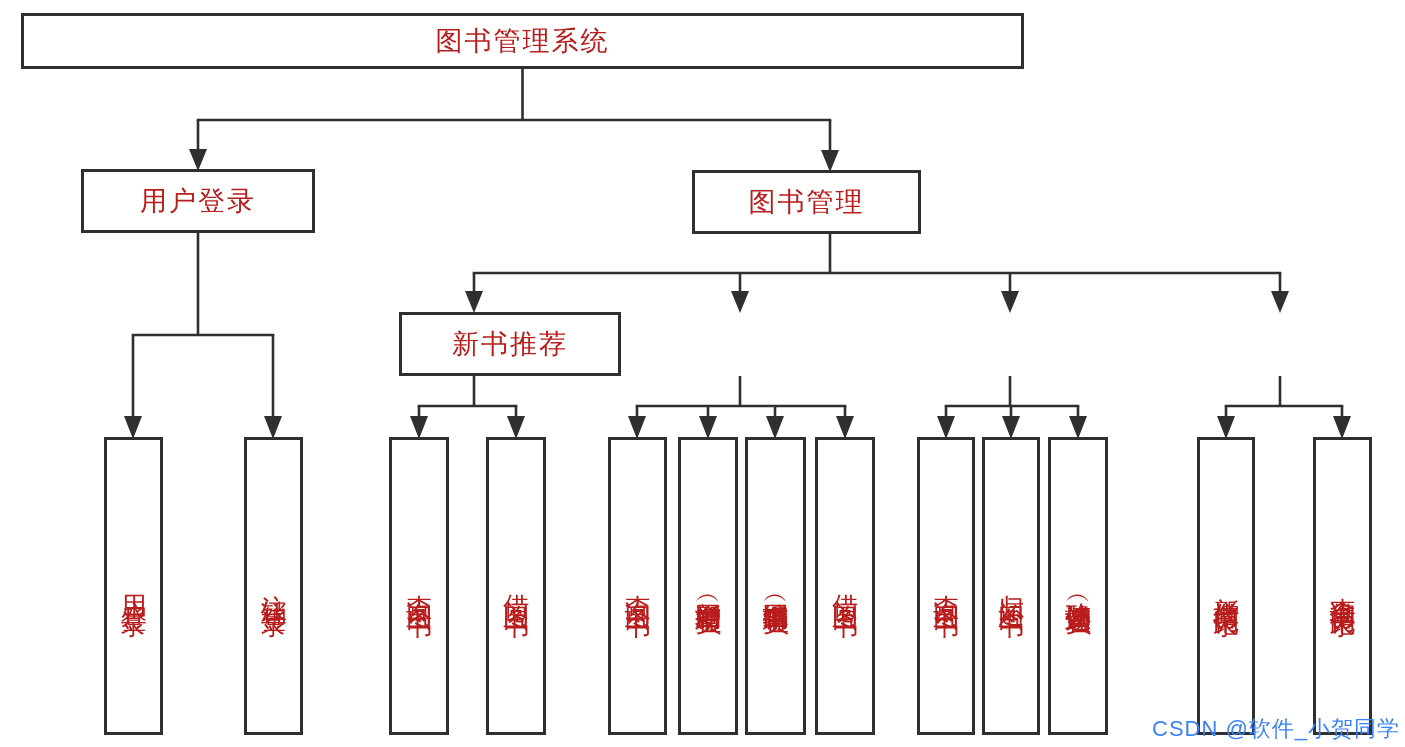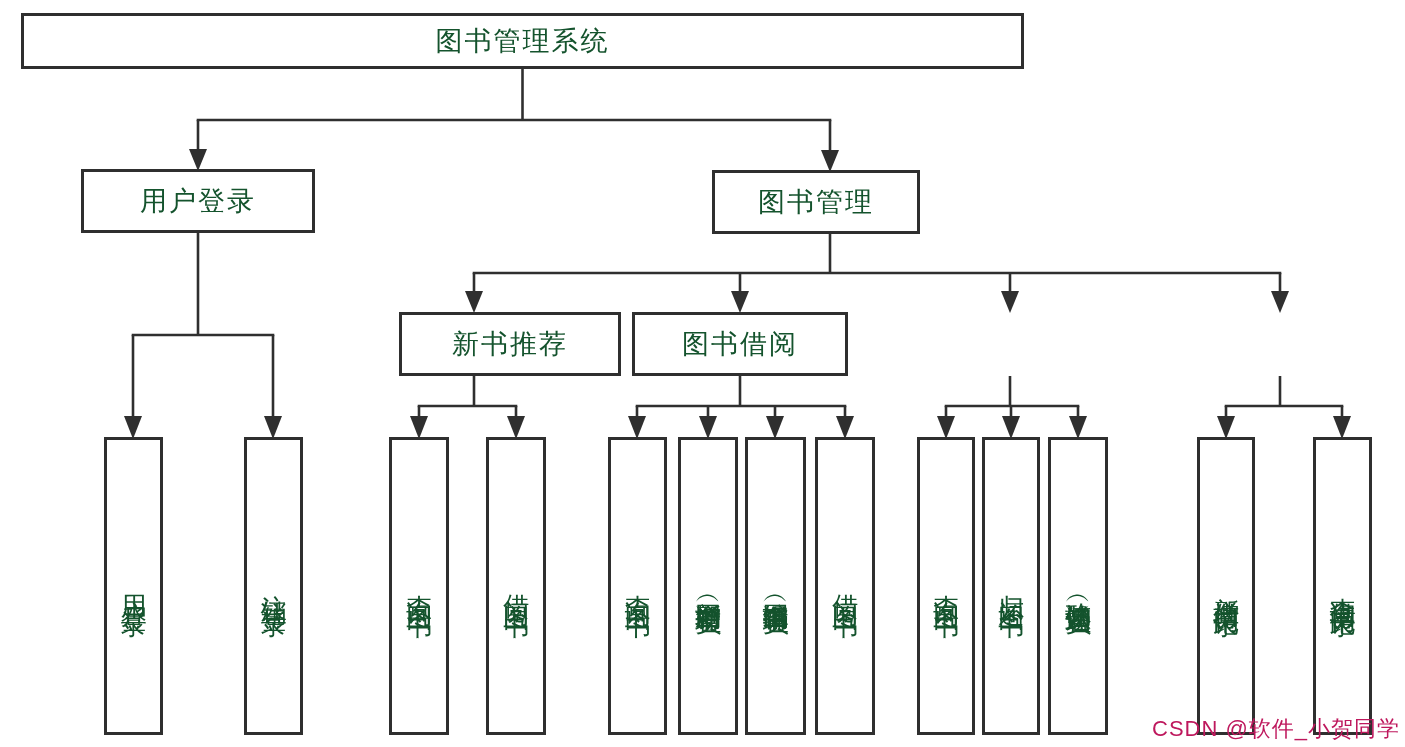--- a/index.html
+++ b/index.html
@@ -23,41 +23,41 @@
     height: 747px;
   }
   .box {
     position: absolute;
     box-sizing: border-box;
     background: #ffffff;
     border: 3px solid #2f2f2f;
     display: flex;
     align-items: center;
     justify-content: center;
-    color: #14532d;
+    color: #b91c1c;
   }
   .hlabel {
     font-size: 27px;
     letter-spacing: 2px;
     white-space: nowrap;
   }
   .vbox .vlabel {
     writing-mode: vertical-rl;
     text-orientation: mixed;
     font-size: 26px;
     letter-spacing: 6px;
     line-height: 1.05;
     white-space: nowrap;
   }
   .watermark {
     position: absolute;
     left: 1152px;
     top: 714px;
     font-size: 22px;
-    color: #be185d;
+    color: #3b82f6;
     white-space: nowrap;
     letter-spacing: 1px;
   }
 </style>
 </head>
 <body>
 
 <div class="canvas">
 
   <svg class="connectors" viewBox="0 0 1405 747" xmlns="http://www.w3.org/2000/svg">
@@ -126,29 +126,26 @@
     </g>
   </svg>
 
   <div class="box" style="left:21px; top:13px; width:1003px; height:56px;">
     <span class="hlabel">图书管理系统</span>
   </div>
 
   <div class="box" style="left:81px; top:169px; width:234px; height:64px;">
     <span class="hlabel">用户登录</span>
   </div>
-  <div class="box" style="left:712px; top:170px; width:208px; height:64px;">
+  <div class="box" style="left:692px; top:170px; width:229px; height:64px;">
     <span class="hlabel">图书管理</span>
   </div>
 
   <div class="box" style="left:363px; top:312px; width:222px; height:64px;margin-left:36px;">
     <span class="hlabel">新书推荐</span>
-  </div>
-  <div class="box" style="left:632px; top:312px; width:216px; height:64px;">
-    <span class="hlabel">图书借阅</span>
   </div>
 
   <div class="box vbox" style="left:104px; top:437px; width:59px; height:298px;">
     <span class="vlabel">用户登录</span>
   </div>
   <div class="box vbox" style="left:244px; top:437px; width:59px; height:298px;">
     <span class="vlabel">注销登录</span>
   </div>
 
   <div class="box vbox" style="left:389px; top:437px; width:60px; height:298px;">

